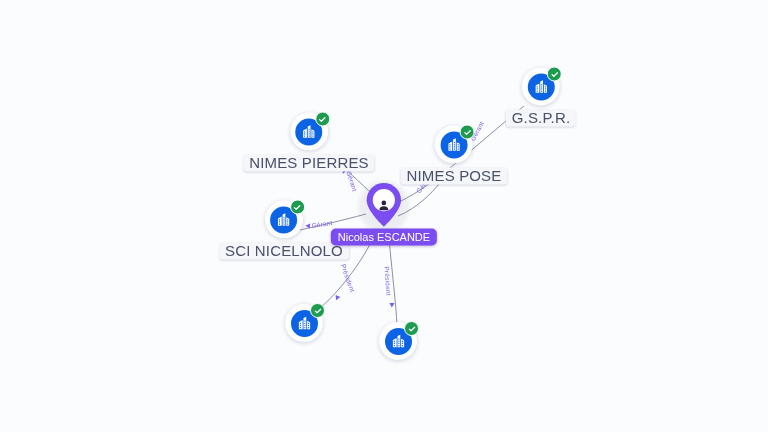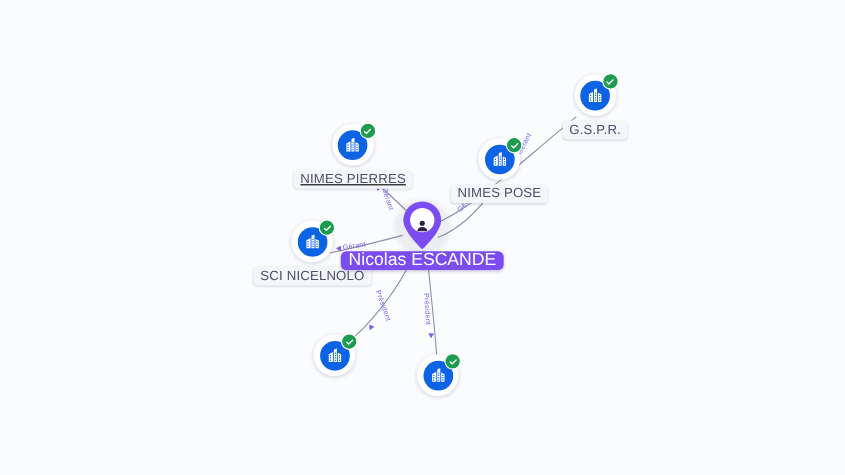--- a/index.html
+++ b/index.html
@@ -97,33 +97,33 @@
     top: 17px;
     transform: translateX(-50%);
   }
   
   .co-label {
     margin-top: 4px;
     background: #f4f6fa;
     color: #4a4f6b;
     border-radius: 4px;
     padding: 2px 6px 3px;
-    font-size: 12px;
+    font-size: 15px;
     letter-spacing: 0.15px;
     white-space: nowrap;
     box-shadow: 0 1px 2px rgba(40,50,90,0.13);
     line-height: 12px;
   }
   .person-label {
     margin-top: -6px;
     background: #7b4df0;
     color: #ffffff;
     border-radius: 5px;
     padding: 2px 7px 3px;
-    font-size: 16px;
+    font-size: 11px;
     white-space: nowrap;
     box-shadow: 0 1px 3px rgba(60,30,130,0.3);
     line-height: 12px;
     position: relative;
     z-index: 5;
   }
   .edge-label {
     position: absolute;
     transform-origin: 50% 50%;
     color: #7b5cf0;
@@ -190,21 +190,21 @@
       </div>
       <div class="check-badge">
         <svg width="8" height="8" viewBox="0 0 12 12">
             <path d="M2 6.2 L4.6 8.7 L10 3.3" fill="none" stroke="#ffffff" stroke-width="1.9" stroke-linecap="round" stroke-linejoin="round"></path>
           </svg>
       </div>
     </div>
     <div class="co-label">NIMES POSE</div>
   </div>
 
-  <div class="node" style="left:321px; top:142px;text-decoration:underline;">
+  <div class="node" style="left:309px; top:142px;">
     <div class="co-disc">
       <div class="co-inner">
         <svg width="15" height="15" viewBox="0 0 24 24" fill="#ffffff">
             <path d="M3 21V9.5l6-3.2V21H3zm1.6-1.6h1.6v-1.9H4.6v1.9zm0-3.4h1.6v-1.9H4.6v1.9zm0-3.4h1.6v-1.9H4.6v1.9zM10.4 21V3l4.4-2v20h-4.4zm1.5-1.6h1.5v-1.9h-1.5v1.9zm0-3.4h1.5v-1.9h-1.5v1.9zm0-3.4h1.5V10.7h-1.5v1.9zm0-3.4h1.5V7.3h-1.5v1.9zM16.2 21V7.6L21 9.9V21h-4.8zm1.6-1.6h1.6v-1.9h-1.6v1.9zm0-3.4h1.6v-1.9h-1.6v1.9zm0-3.4h1.6v-1.9h-1.6v1.9z"></path>
           </svg>
       </div>
       <div class="check-badge">
         <svg width="8" height="8" viewBox="0 0 12 12">
             <path d="M2 6.2 L4.6 8.7 L10 3.3" fill="none" stroke="#ffffff" stroke-width="1.9" stroke-linecap="round" stroke-linejoin="round"></path>
           </svg>

